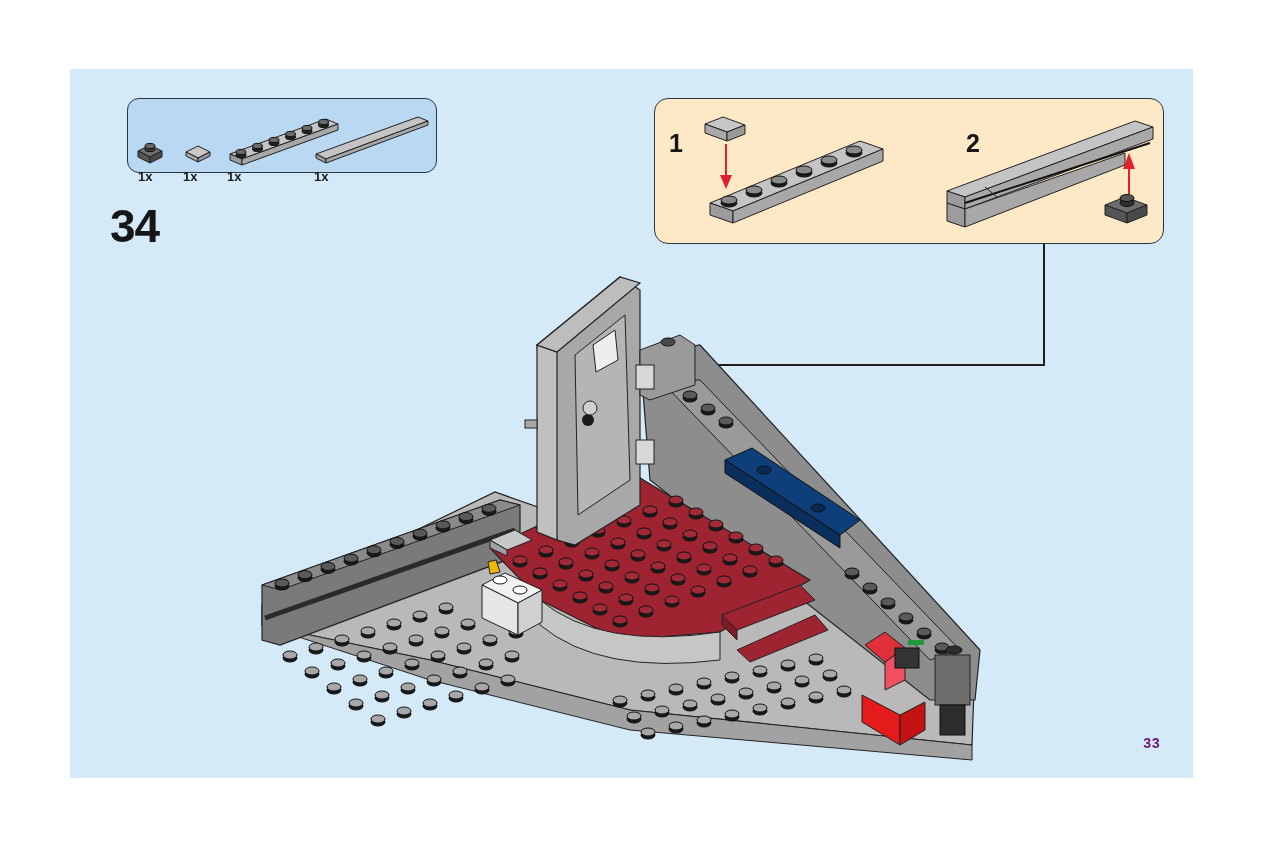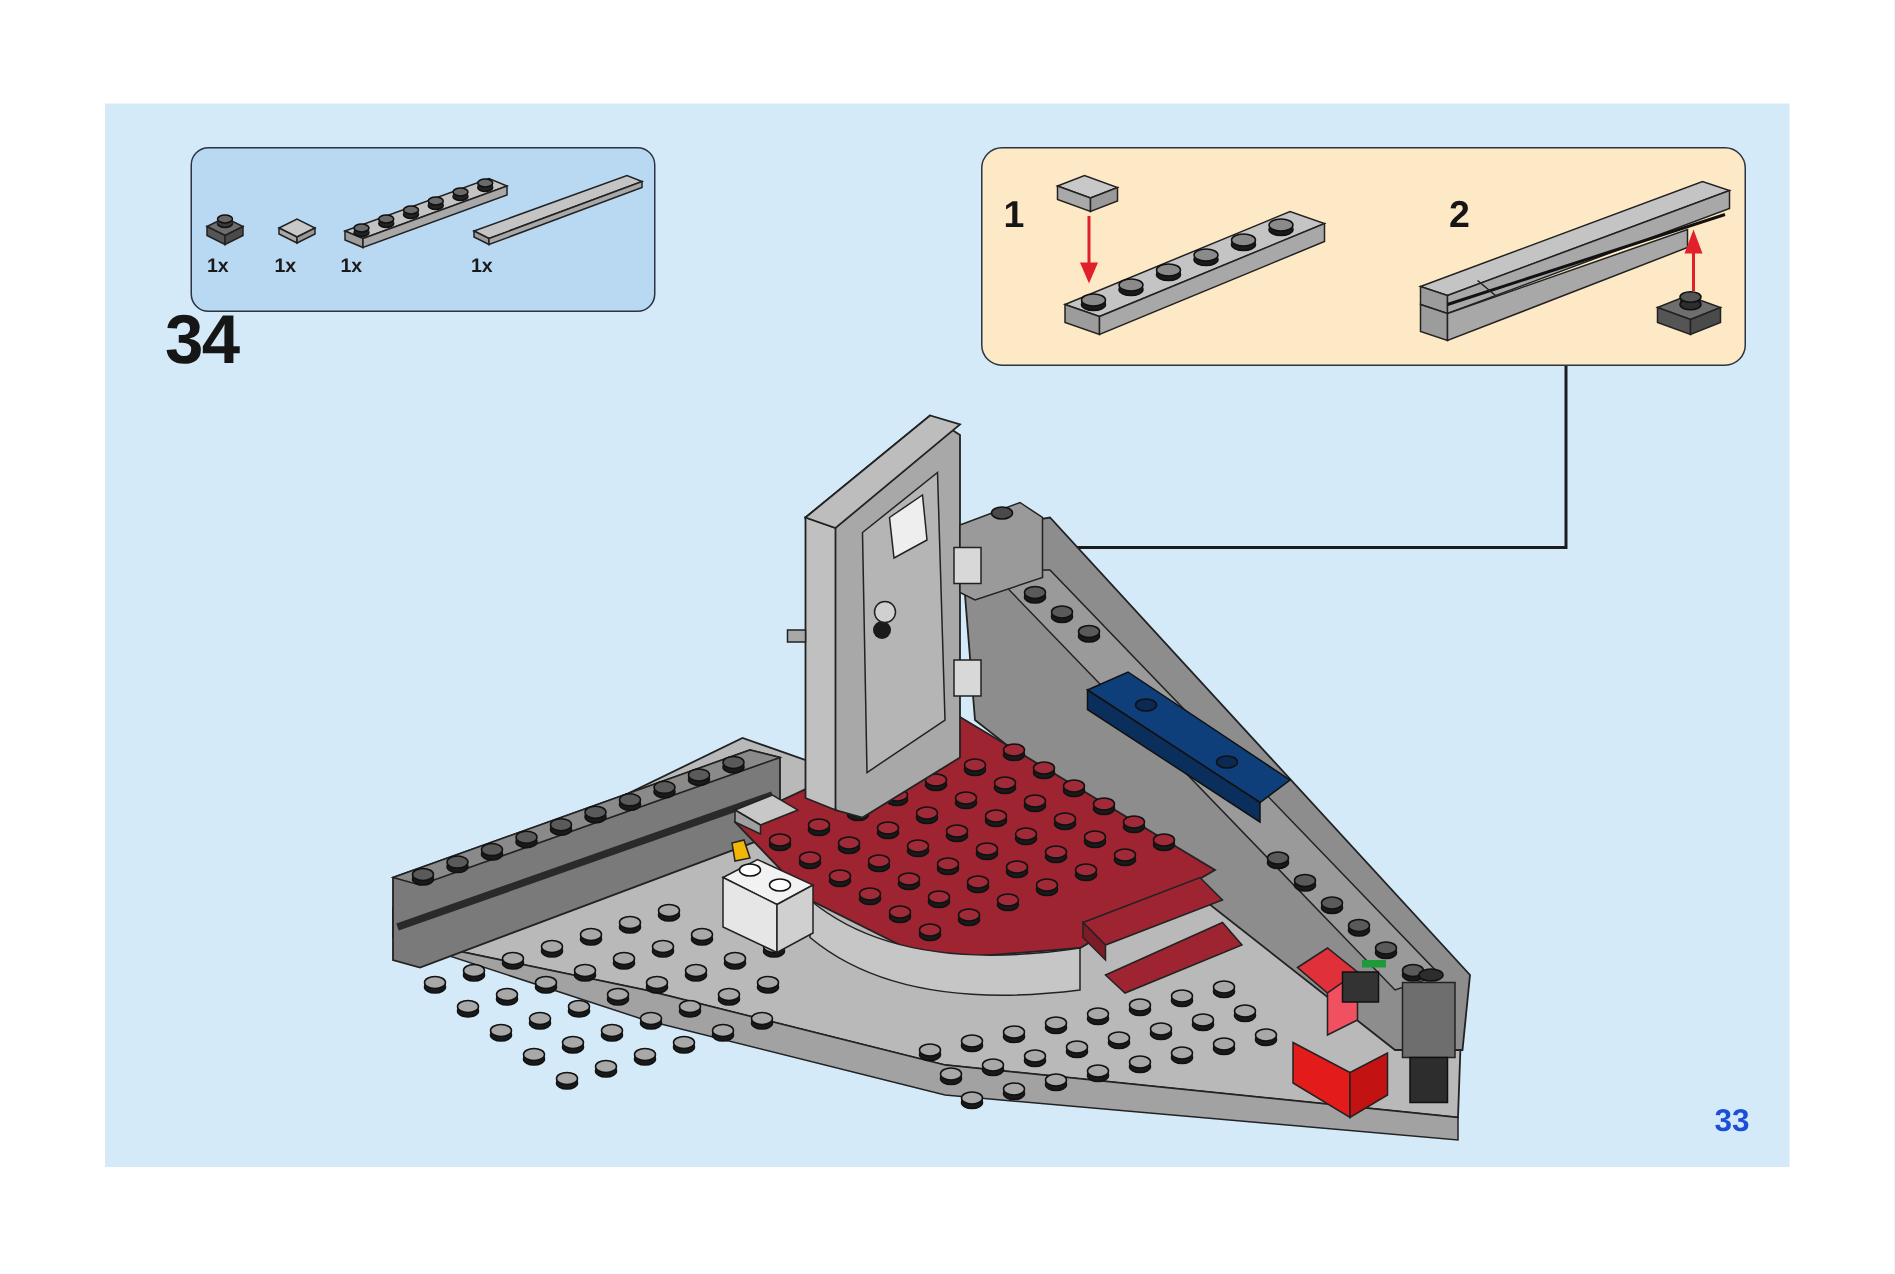--- a/index.html
+++ b/index.html
@@ -5,39 +5,39 @@
   html, body { margin: 0; padding: 0; }
   body {
     width: 1263px; height: 849px; background: #ffffff; position: relative; overflow: hidden;
     font-family: "Liberation Sans", sans-serif;
   }
   .page {
     position: absolute; left: 70px; top: 69px; width: 1123px; height: 709px;
     background: #d4eaf9;
   }
   .parts-box {
-    position: absolute; left: 127px; top: 98px; width: 310px; height: 110px;
+    position: absolute; left: 127px; top: 98px; width: 310px; height: 75px;
     background: #b9d8f2; border: 1.5px solid #2b3440; border-radius: 12px; box-sizing: border-box;
   }
   .qty {
     position: absolute; font-weight: bold; font-size: 13px; color: #1a1a1a;
   }
   .step-number {
     position: absolute; left: 110px; top: 203px; font-size: 46px; font-weight: bold;
     color: #161616; letter-spacing: -1px; line-height: 1;
   }
   .callout {
     position: absolute; left: 654px; top: 98px; width: 510px; height: 146px;
     background: #fde9c6; border: 1.5px solid #2b3440; border-radius: 14px; box-sizing: border-box;
   }
   .substep {
     position: absolute; font-size: 25px; font-weight: bold; color: #161616; line-height: 1;
   }
   .page-number {
-    position: absolute; left: 1143px; top: 736px; font-size: 21px; font-weight: bold; color: #1d4ed8;
+    position: absolute; left: 1143px; top: 736px; font-size: 14px; font-weight: bold; color: #701a75; font-family: Liberation Mono, monospace;
   }
   svg { position: absolute; left: 0; top: 0; }
 </style>
 </head>
 <body>
 
 <div class="page"></div>
 
 <div class="parts-box">
   <svg width="310" height="95" viewBox="0 0 310 95">

